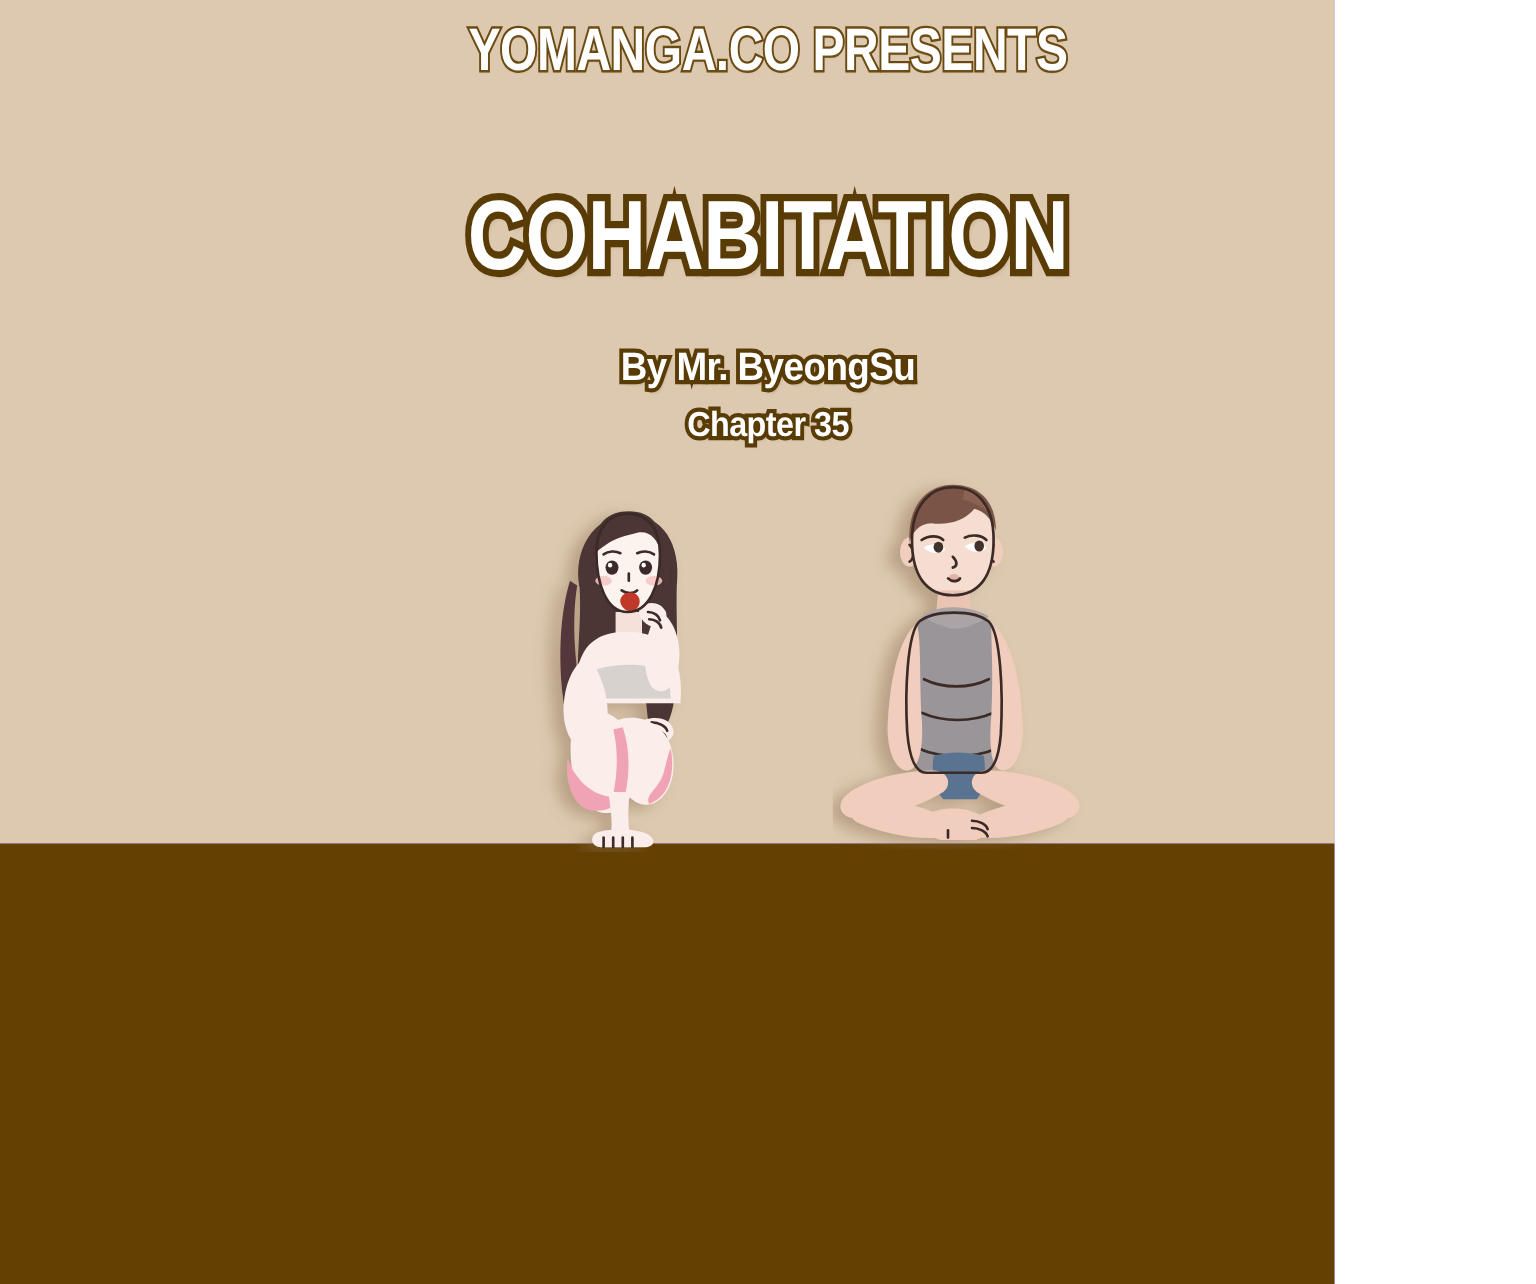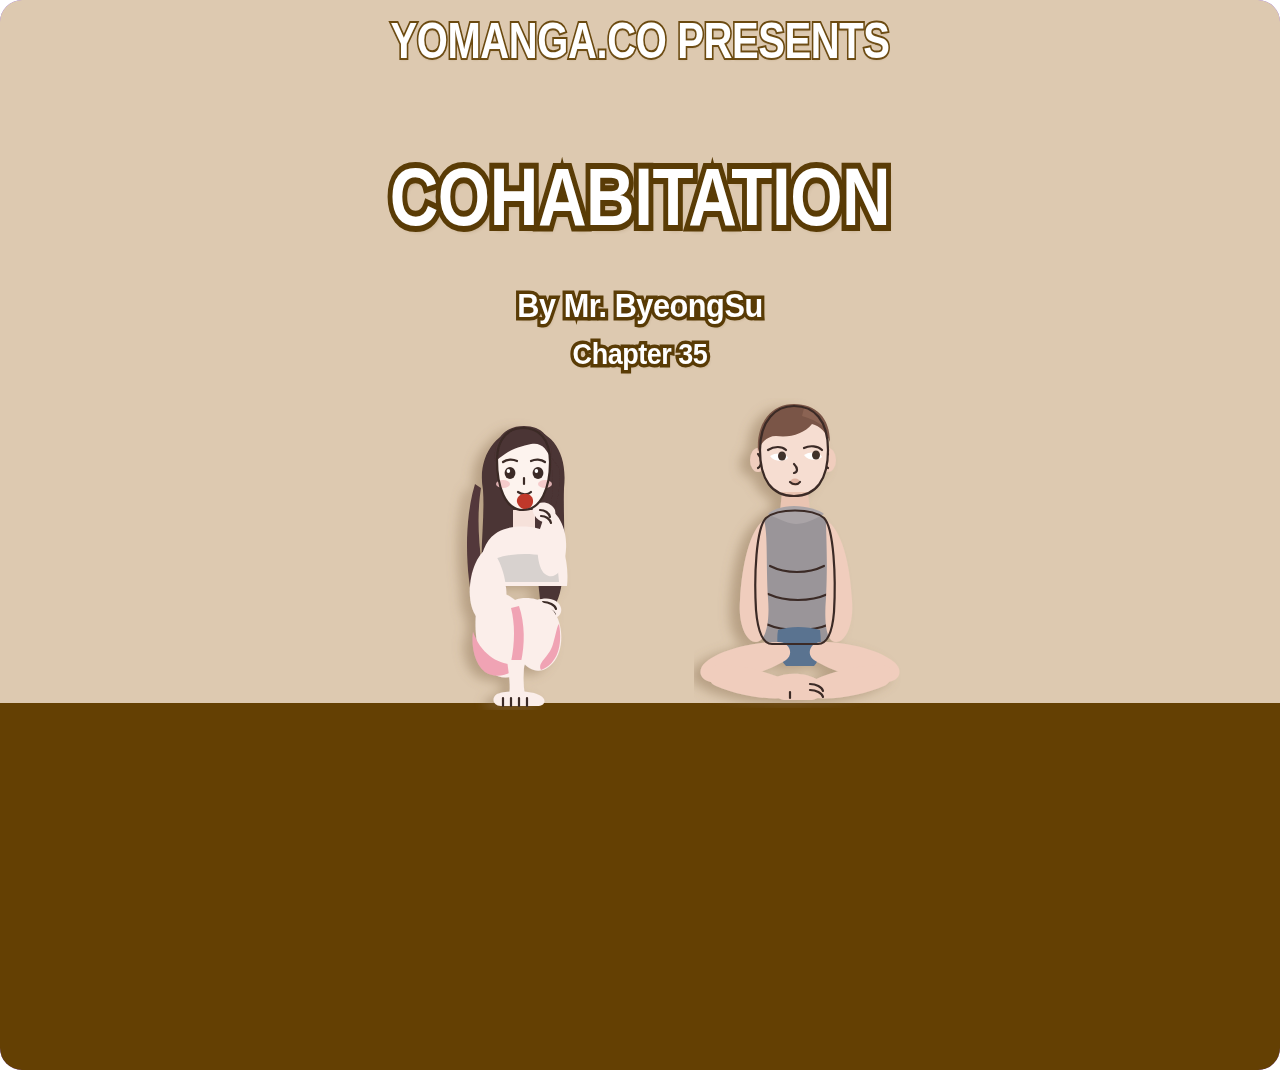--- a/index.html
+++ b/index.html
@@ -5,25 +5,24 @@
   html, body {
     margin: 0;
     padding: 0;
     background: #ffffff;
   }
   body {
     font-family: "Liberation Sans", sans-serif;
   }
   .page {
     position: relative;
-    width: 1280px;
+    width: 1112px;
     height: 1070px;
     overflow: hidden;
     background: #8b5cf6;
-    border-radius: 22px;
   }
 
   
   .band-top {
     position: absolute;
     left: 0; top: 0;
     width: 1280px; height: 703px;
     background: #ddc9b0;
   }
   .band-bottom {

